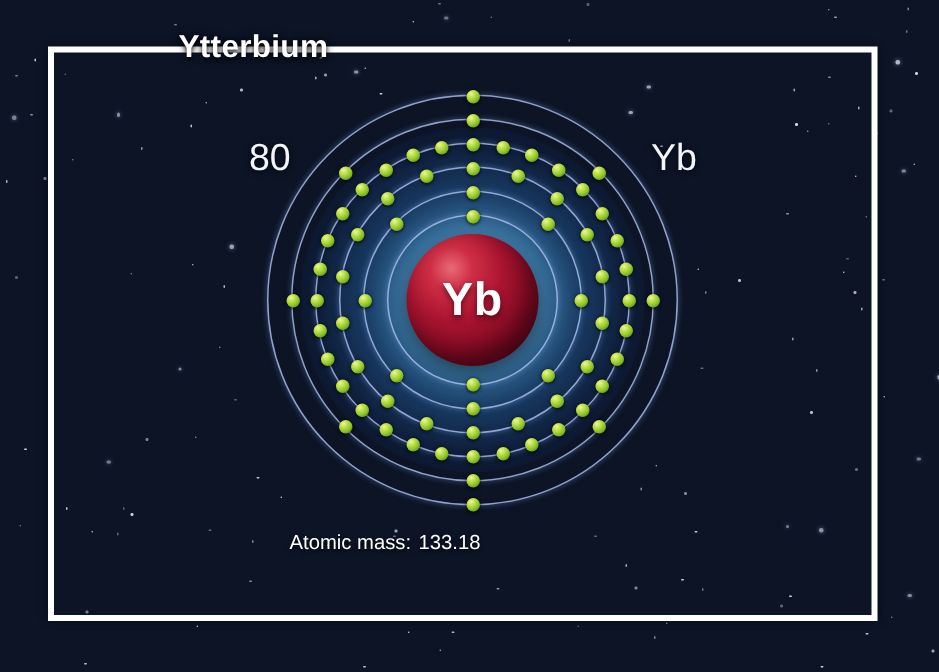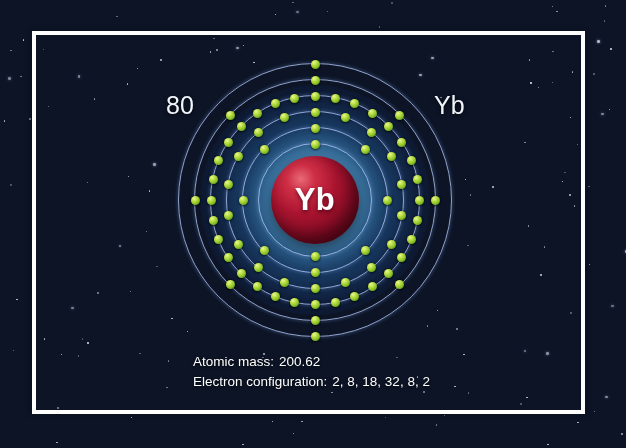--- a/index.html
+++ b/index.html
@@ -254,20 +254,21 @@
       <div class="star" style="left: 419.3px; top: 73.6px; width: 2.6px; height: 2.6px; opacity: 0.69; box-shadow: rgba(200, 215, 255, 0.8) 0px 0px 3px;"></div>
       <div class="star" style="left: 236.3px; top: 46.7px; width: 2.6px; height: 2.6px; opacity: 0.62; box-shadow: rgba(200, 215, 255, 0.8) 0px 0px 3px;"></div>
       <div class="star" style="left: 326.7px; top: 10.8px; width: 1.6px; height: 1.6px; opacity: 0.5;"></div>
       <div class="star" style="left: 209.6px; top: 51.1px; width: 1.6px; height: 1.6px; opacity: 0.76;"></div>
       <div class="star" style="left: 29px; top: 118px; width: 1.6px; height: 1.6px; opacity: 0.56;"></div>
       <div class="star" style="left: 167.8px; top: 360.3px; width: 1.6px; height: 1.6px; opacity: 0.55;"></div>
     </div>
 
   <div class="frame"></div>
 
+  <div class="title">Ytterbium</div>
 
   <div class="num">80</div>
   <div class="sym">Yb</div>
 
   <div class="atom" id="atom">
     <div class="glow"></div>
     <div class="nucleus">
       <span>Yb</span>
     </div>
   <div class="shell" style="width: 112px; height: 112px; left: 0px; top: 0px;"></div>
@@ -343,20 +344,17 @@
       <div class="electron" style="left: 0px; top: 120px;"></div>
       <div class="electron" style="left: -84.85px; top: 84.85px;"></div>
       <div class="electron" style="left: -120px; top: 0px;"></div>
       <div class="electron" style="left: -84.85px; top: -84.85px;"></div>
       <div class="electron" style="left: 0px; top: -136px;"></div>
       <div class="electron" style="left: 0px; top: 136px;"></div>
     </div>
 
   <div class="info">
     <span class="row">
-      <span>Atomic mass:</span><span class="val">200.62</span>
-    </span>
-    <span class="row">
-      <span>Electron configuration:</span><span class="val">2, 8, 18, 32, 8, 2</span>
+      <span>Atomic mass:</span><span class="val">133.18</span>
     </span>
   </div>
 
 </div>
 
 </body></html>

